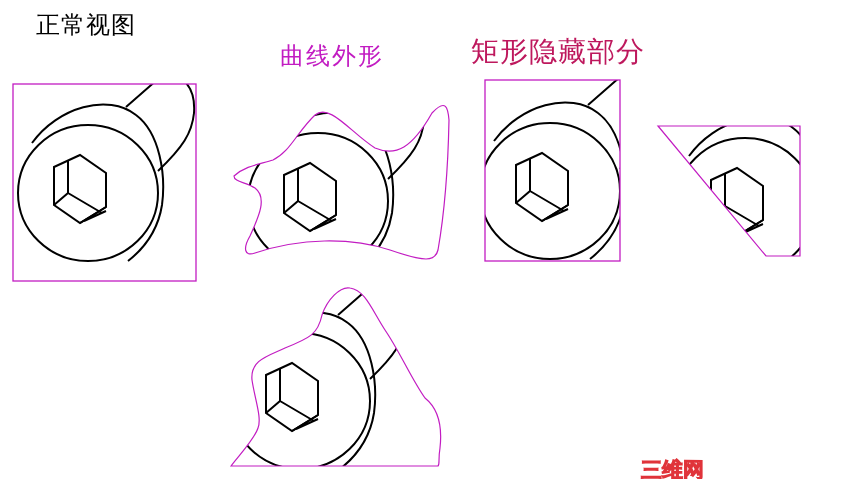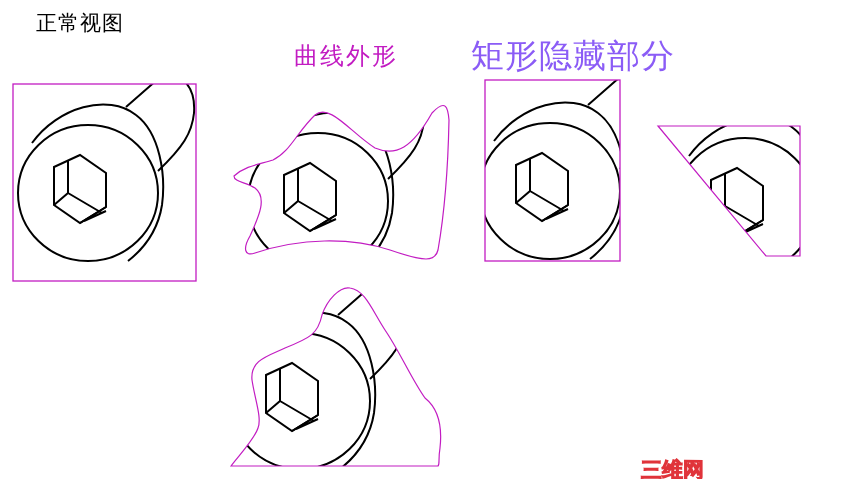--- a/index.html
+++ b/index.html
@@ -1,20 +1,20 @@
 <!DOCTYPE html>
 <html><head>
 <meta charset="utf-8">
 <style>
   html, body { margin:0; padding:0; background:#ffffff; }
   body { width:861px; height:479px; position:relative; overflow:hidden; font-family:"DejaVu Sans", sans-serif; }
   .label { position:absolute; white-space:nowrap; line-height:1; }
-  .title-black { left:36px; top:13px; font-size:21px; color:#000; font-family:"DejaVu Serif", serif; letter-spacing:1px; }
-  .title-mag1 { left:294px; top:44px; font-size:24px; color:#c21cc2; font-family:"DejaVu Serif", serif; letter-spacing:2px; }
-  .title-mag2 { left:471px; top:40px; font-size:33px; color:#8b5cf6; font-family:Liberation Serif, serif; letter-spacing:1px; }
+  .title-black { left:36px; top:13px; font-size:24px; color:#000; font-family:"DejaVu Serif", serif; letter-spacing:1px; }
+  .title-mag1 { left:280px; top:44px; font-size:24px; color:#c21cc2; font-family:"DejaVu Serif", serif; letter-spacing:2px; }
+  .title-mag2 { left:471px; top:40px; font-size:28px; color:#be185d; font-family:Liberation Mono, monospace; letter-spacing:1px; }
   svg.canvas { position:absolute; left:0; top:0; }
   .watermark { position:absolute; left:641px; top:456px; font-size:21px; font-weight:bold;
     color:#ffffff; -webkit-text-stroke:1px #e0333a; font-family:"DejaVu Sans", sans-serif; letter-spacing:0px; }
 </style>
 </head>
 <body>
 
 <div class="label title-black">正常视图</div>
 <div class="label title-mag1">曲线外形</div>
 <div class="label title-mag2">矩形隐藏部分</div>

